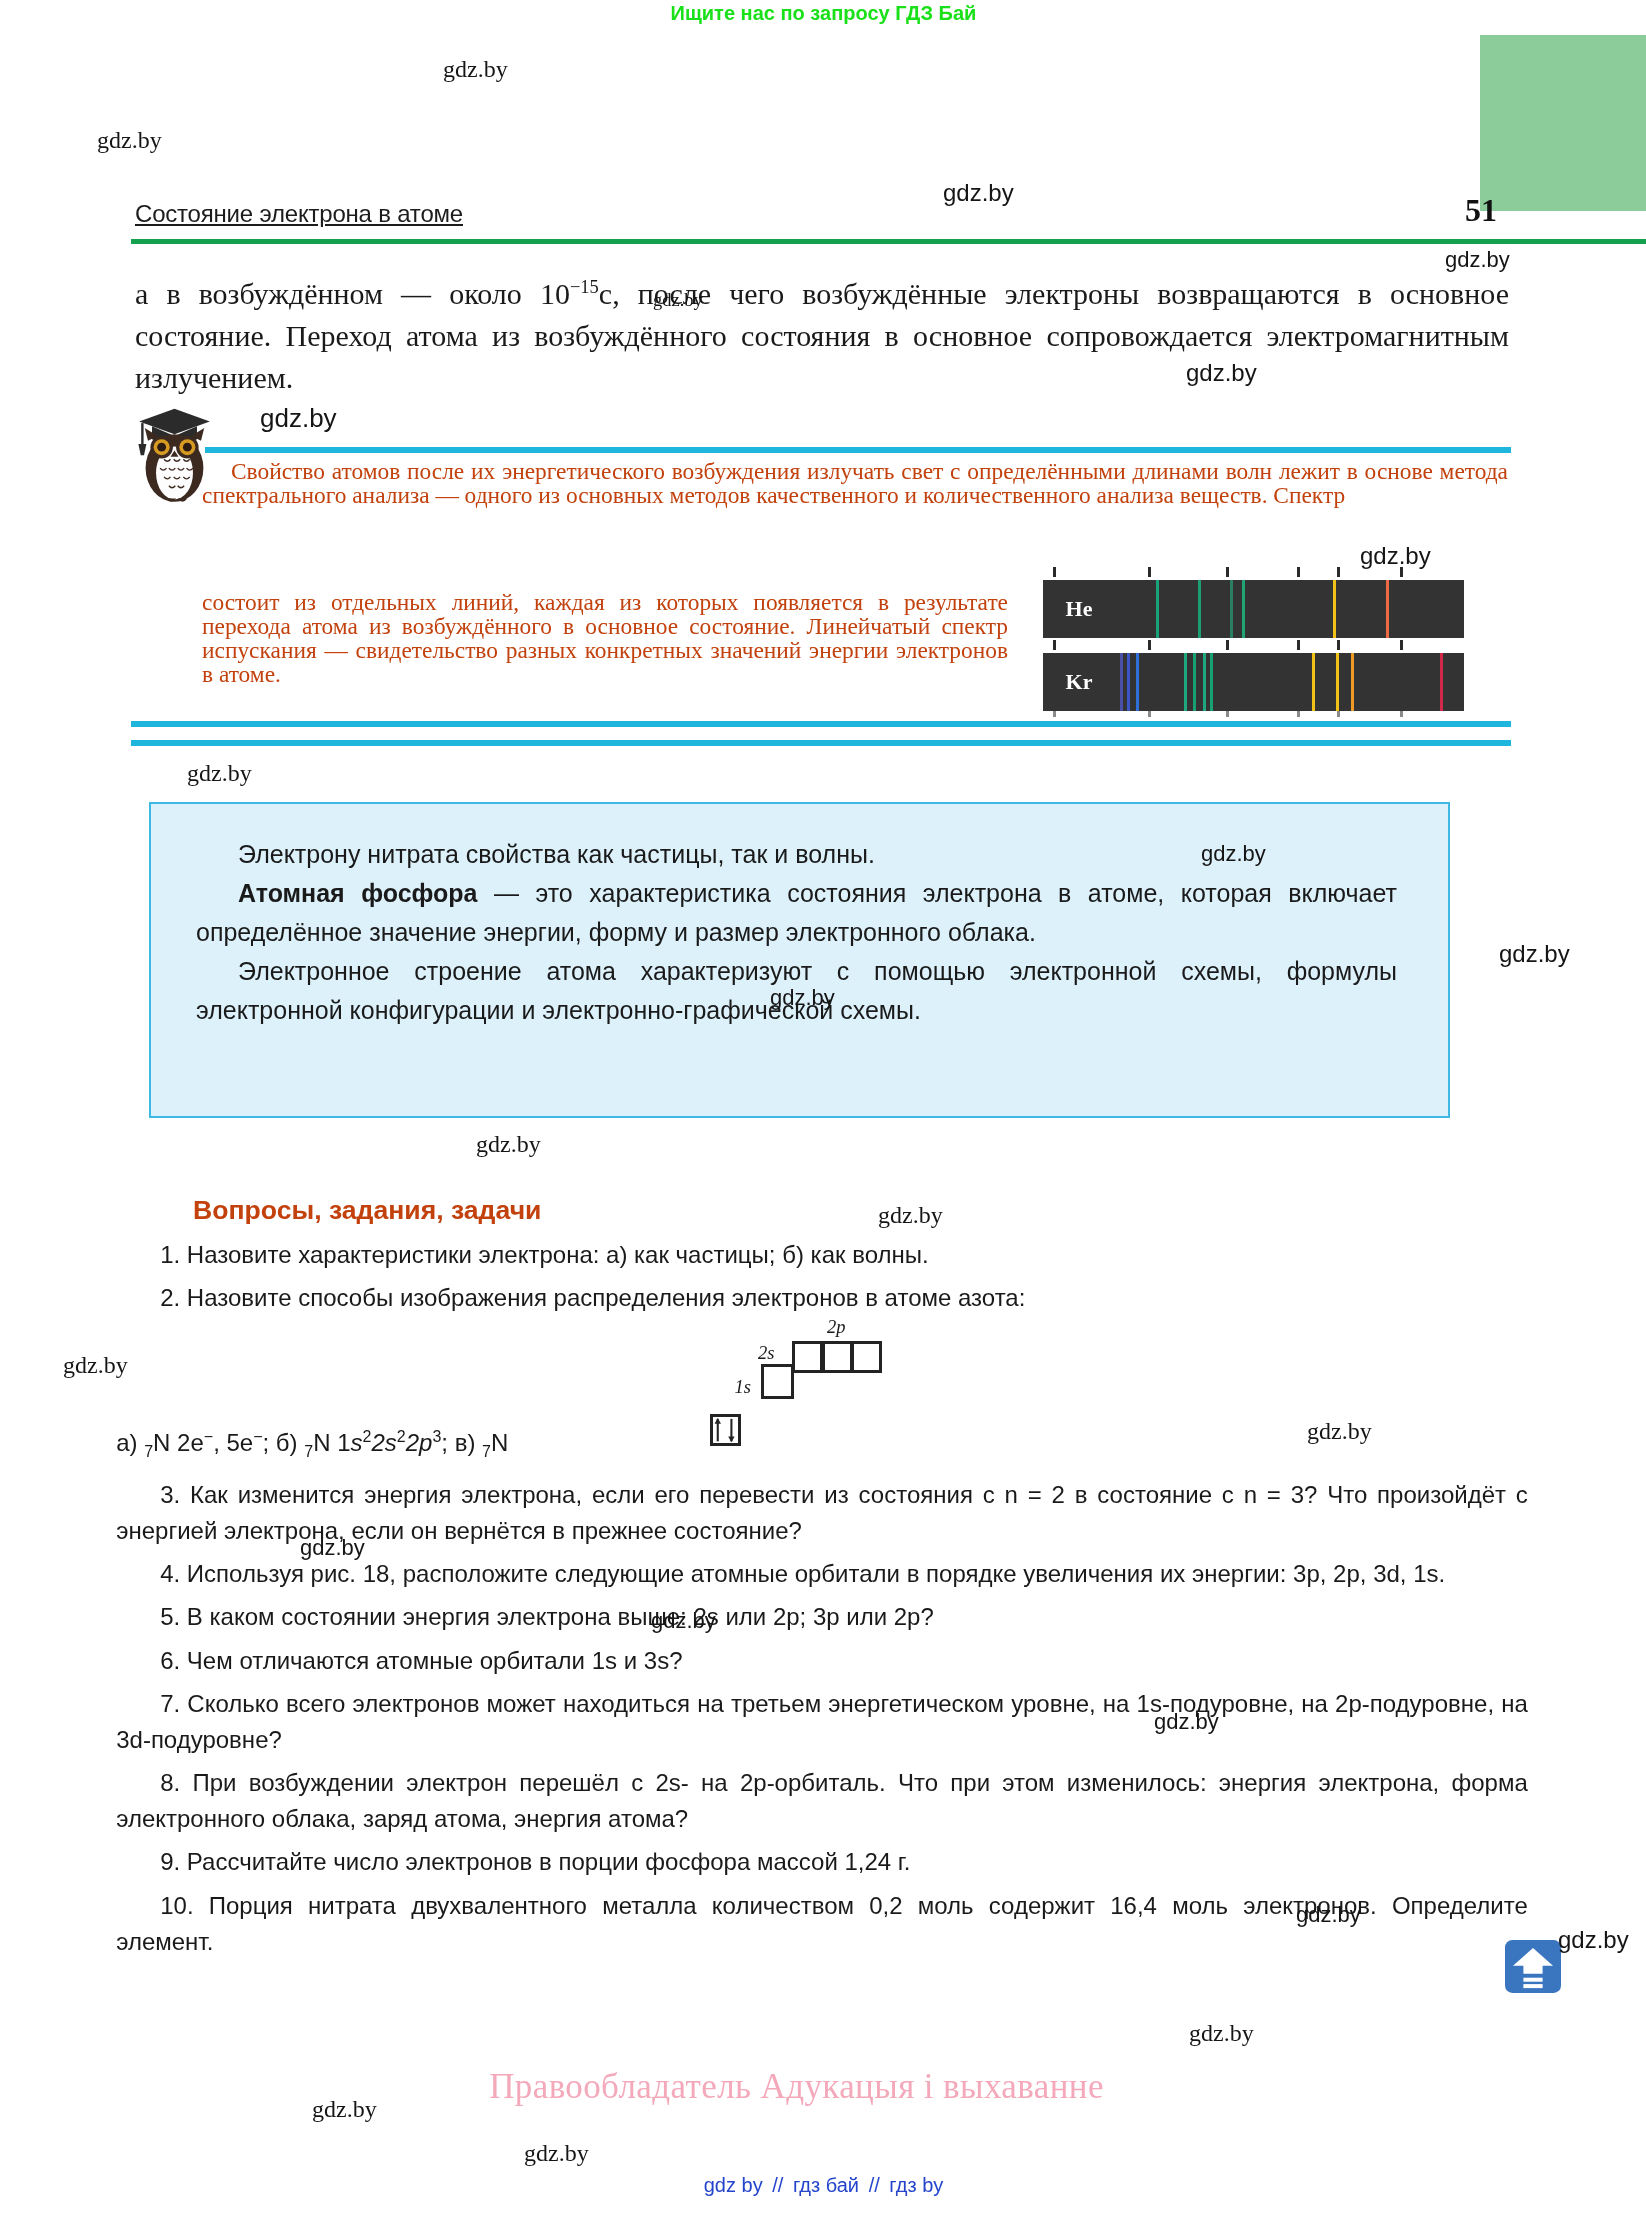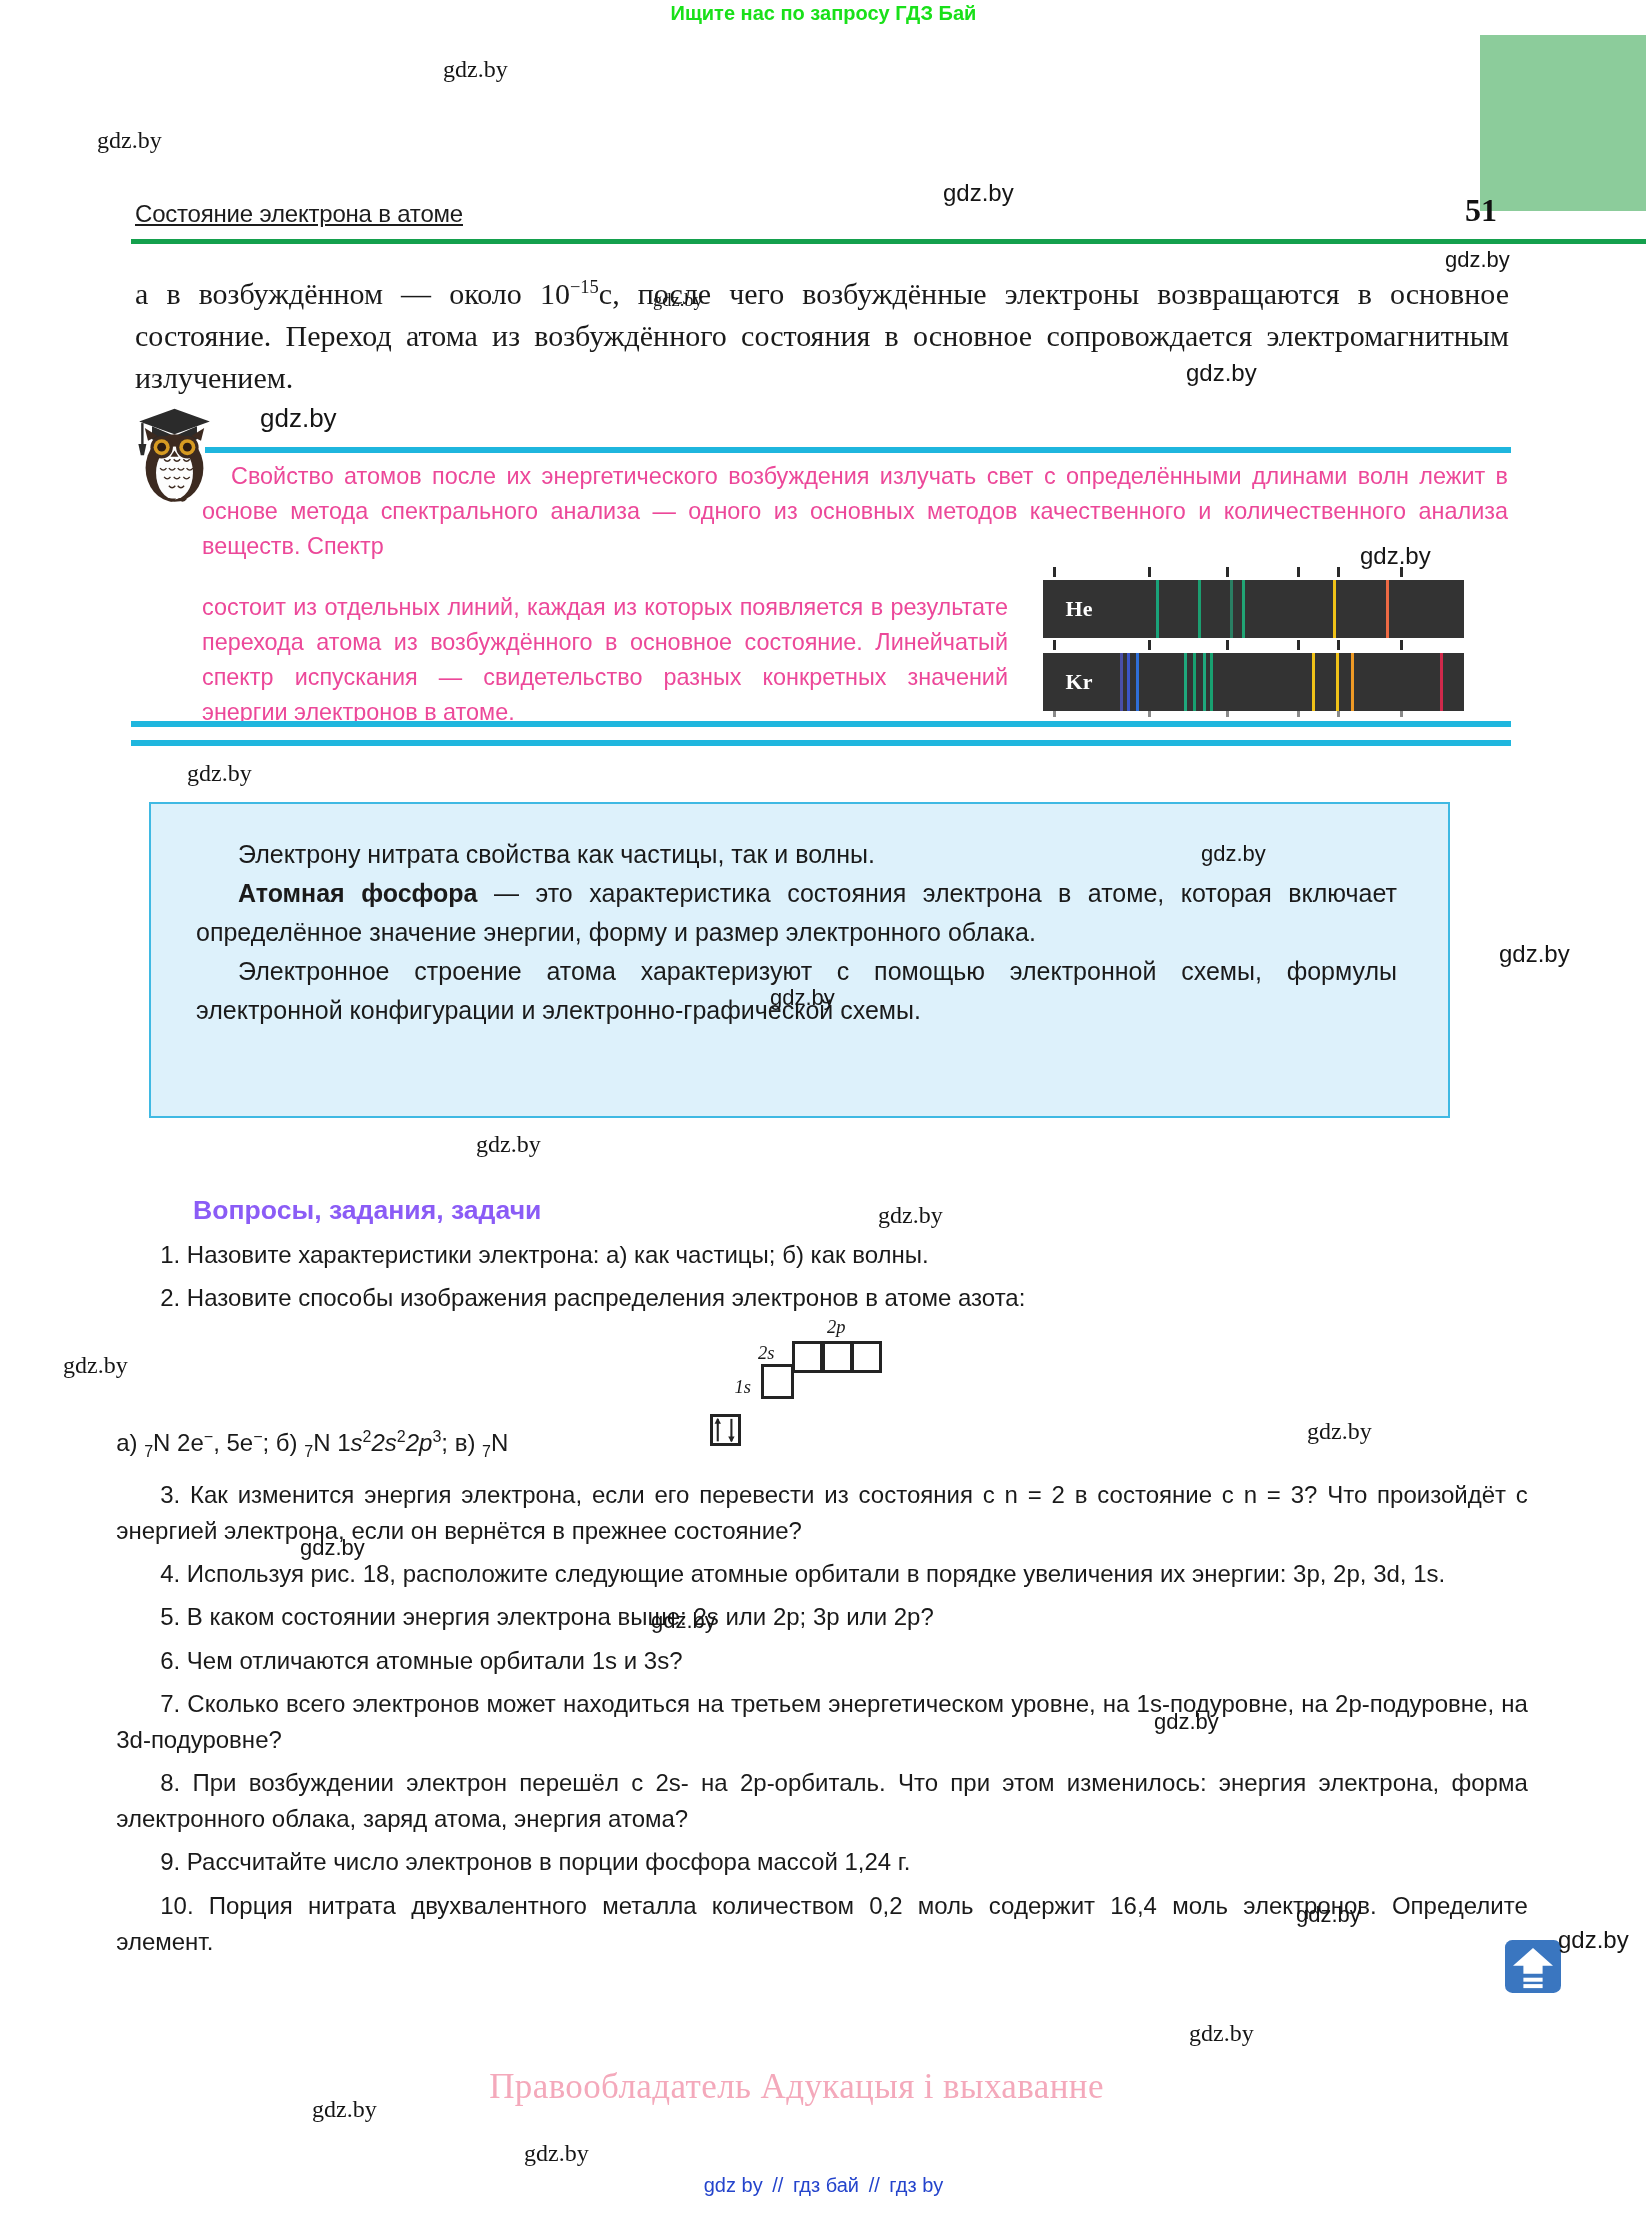--- a/index.html
+++ b/index.html
@@ -127,25 +127,25 @@
     width: 1380px;
     height: 5.6px;
     background: #1fb6de;
   }
   .note-text {
     position: absolute;
     left: 71px;
     top: 56px;
     width: 806px;
     font-size: 23.4px;
-    line-height: 35px;
-    color: #ec4899;
+    line-height: 24px;
+    color: #c2410c;
     text-align: justify;
     text-justify: inter-word;
-    font-family: Liberation Sans, sans-serif;
+    font-family: Liberation Serif, serif;
   }
   .note-text p { margin: 0; text-indent: 29px; }
   .note-text .wide { width: 1306px; }
 
   
   .spectra {
     position: absolute;
     left: 1043px;
     top: 564px;
     width: 421px;
@@ -217,21 +217,21 @@
   .defbox-inner p { margin: 0; text-indent: 42px; }
   .defbox-inner b { font-weight: bold; }
 
   
   .qhead {
     position: absolute;
     left: 193px;
     top: 1195px;
     font-size: 26.6px;
     font-weight: bold;
-    color: #8b5cf6;
+    color: #c2410c;
     font-family: "Liberation Sans", sans-serif;
   }
   .qlist {
     position: absolute;
     left: 113px;
     top: 1237px;
     width: 1418px;
   }
   .q {
     position: relative;

